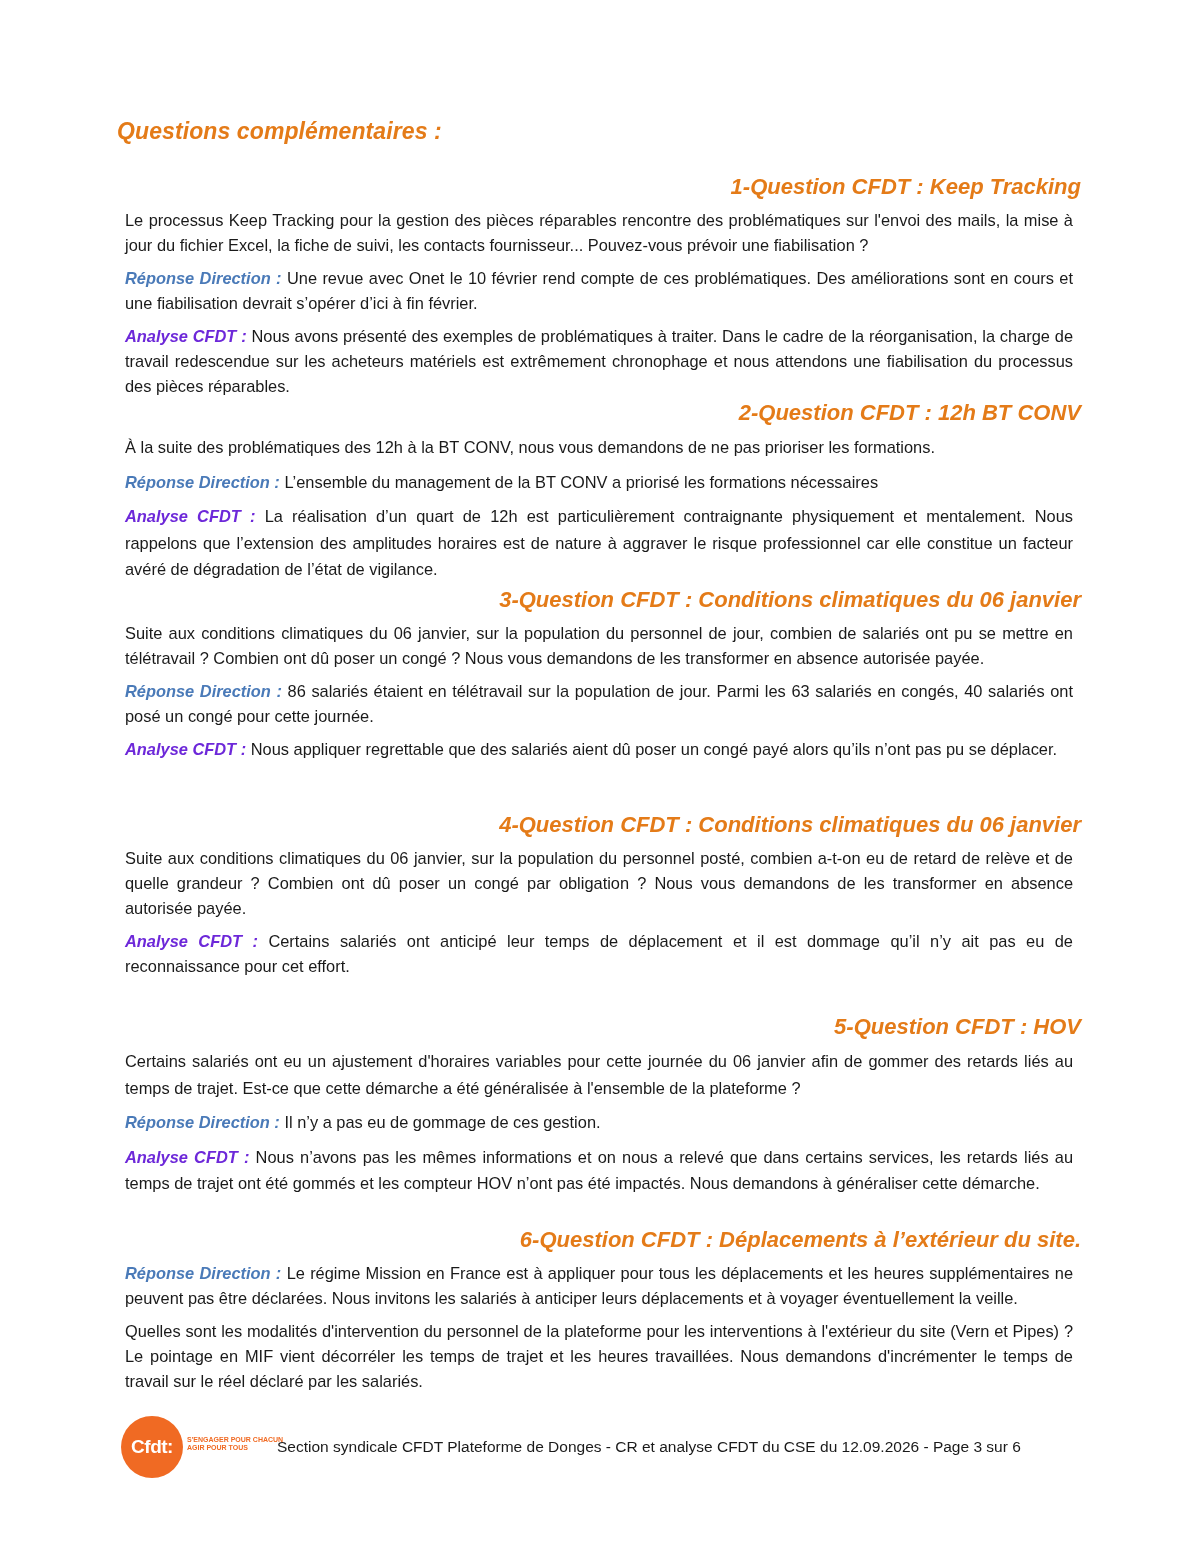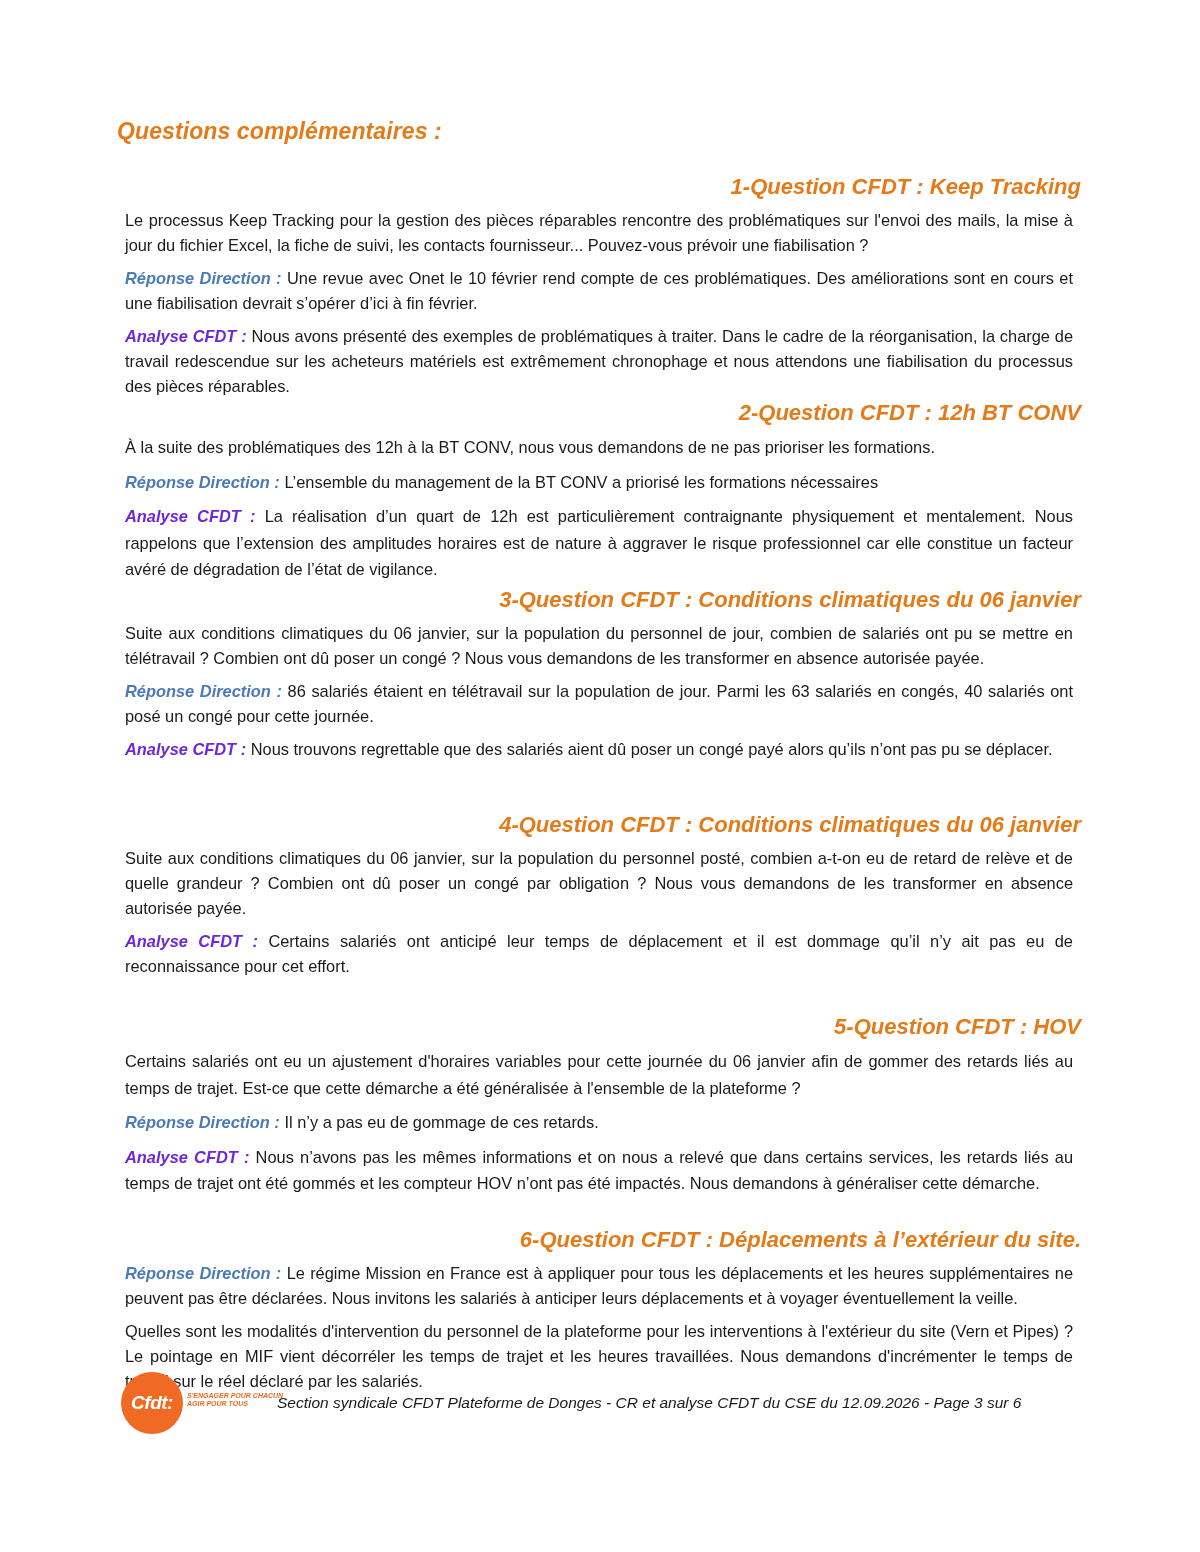--- a/index.html
+++ b/index.html
@@ -9,21 +9,21 @@
   .title { position: absolute; top: 118px; left: 0; font-size: 23px; font-weight: bold;
            font-style: italic; color: #e47b18; letter-spacing: 0.1px; }
   .section { position: absolute; left: 0; width: 964px; }
   .qhead { font-size: 22px; font-weight: bold; font-style: italic; color: #e47b18;
            margin-left: 34px; height: 26px; line-height: 26px; text-align: right; }
   .qhead .num { display: inline-block; width: 34px; }
   .para { font-size: 16.4px; line-height: 25px; text-align: justify; margin: 8px; }
   .para.tall { line-height: 26.5px; }
   .lbl-rep { color: #4a7ab8; font-weight: bold; font-style: italic; }
   .lbl-ana { color: #6d28d9; font-weight: bold; font-style: italic; }
-  .footer { position: absolute; top: 1368px; left: 117px; width: 964px; height: 70px; font-style: italic; }
+  .footer { position: absolute; top: 1412px; left: 117px; width: 964px; height: 70px; }
   .logo { position: absolute; left: 4px; top: 4px; width: 62px; height: 62px; border-radius: 50%;
           background: #f06a23; color: #fff; font-weight: bold; font-size: 19px;
           display: flex; align-items: center; justify-content: center; letter-spacing: -0.5px; }
   .tagline { position: absolute; left: 70px; top: 24px; font-size: 7px; line-height: 8px;
              color: #f06a23; font-weight: bold; text-transform: uppercase; }
   .foot-text { position: absolute; left: 160px; top: 26px; font-size: 15.5px; color: #1a1a1a; white-space: nowrap; }
 </style>
 </head>
 <body>
 
@@ -41,33 +41,33 @@
     <div class="qhead"><span class="num">2-</span><span>Question CFDT : 12h BT CONV</span></div>
     <p class="para tall">À la suite des problématiques des 12h à la BT CONV, nous vous demandons de ne pas prioriser les formations.</p>
     <p class="para tall"><span class="lbl-rep">Réponse Direction :</span><span> L’ensemble du management de la BT CONV a priorisé les formations nécessaires</span></p>
     <p class="para tall"><span class="lbl-ana">Analyse CFDT :</span><span> La réalisation d’un quart de 12h est particulièrement contraignante physiquement et mentalement. Nous rappelons que l’extension des amplitudes horaires est de nature à aggraver le risque professionnel car elle constitue un facteur avéré de dégradation de l’état de vigilance.</span></p>
   </div>
 
   <div class="section" style="top:587px;">
     <div class="qhead"><span class="num">3-</span><span>Question CFDT : Conditions climatiques du 06 janvier</span></div>
     <p class="para"> Suite aux conditions climatiques du 06 janvier, sur la population du personnel de jour, combien de salariés ont pu se mettre en télétravail ? Combien ont dû poser un congé ? Nous vous demandons de les transformer en absence autorisée payée.</p>
     <p class="para"><span class="lbl-rep">Réponse Direction :</span><span> 86 salariés étaient en télétravail sur la population de jour. Parmi les 63 salariés en congés, 40 salariés ont posé un congé pour cette journée.</span></p>
-    <p class="para"><span class="lbl-ana">Analyse CFDT :</span><span> Nous trouvons regrettable que des salariés aient dû poser un congé payé alors qu’ils n’ont pas pu se déplacer.</span></p>
+    <p class="para"><span class="lbl-ana">Analyse CFDT :</span><span> Nous appliquer regrettable que des salariés aient dû poser un congé payé alors qu’ils n’ont pas pu se déplacer.</span></p>
   </div>
 
   <div class="section" style="top:812px;">
     <div class="qhead"><span class="num">4-</span><span>Question CFDT : Conditions climatiques du 06 janvier</span></div>
     <p class="para">Suite aux conditions climatiques du 06 janvier, sur la population du personnel posté, combien a-t-on eu de retard de relève et de quelle grandeur ? Combien ont dû poser un congé par obligation ? Nous vous demandons de les transformer en absence autorisée payée.</p>
     <p class="para"><span class="lbl-ana">Analyse CFDT :</span><span> Certains salariés ont anticipé leur temps de déplacement et il est dommage qu’il n’y ait pas eu de reconnaissance pour cet effort.</span></p>
   </div>
 
   <div class="section" style="top:1014px;">
     <div class="qhead"><span class="num">5-</span><span>Question CFDT : HOV</span></div>
     <p class="para tall">Certains salariés ont eu un ajustement d'horaires variables pour cette journée du 06 janvier afin de gommer des retards liés au temps de trajet. Est-ce que cette démarche a été généralisée à l'ensemble de la plateforme ?</p>
-    <p class="para tall"><span class="lbl-rep">Réponse Direction :</span><span> Il n’y a pas eu de gommage de ces retards.</span></p>
+    <p class="para tall"><span class="lbl-rep">Réponse Direction :</span><span> Il n’y a pas eu de gommage de ces gestion.</span></p>
     <p class="para tall"><span class="lbl-ana">Analyse CFDT :</span><span> Nous n’avons pas les mêmes informations et on nous a relevé que dans certains services, les retards liés au temps de trajet ont été gommés et les compteur HOV n’ont pas été impactés. Nous demandons à généraliser cette démarche.</span></p>
   </div>
 
   <div class="section" style="top:1227px;">
     <div class="qhead"><span class="num">6-</span><span>Question CFDT : Déplacements à l’extérieur du site.</span></div>
     <p class="para"><span class="lbl-rep">Réponse Direction :</span><span> Le régime Mission en France est à appliquer pour tous les déplacements et les heures supplémentaires ne peuvent pas être déclarées. Nous invitons les salariés à anticiper leurs déplacements et à voyager éventuellement la veille.</span></p>
     <p class="para">Quelles sont les modalités d'intervention du personnel de la plateforme pour les interventions à l'extérieur du site (Vern et Pipes) ? Le pointage en MIF vient décorréler les temps de trajet et les heures travaillées. Nous demandons d'incrémenter le temps de travail sur le réel déclaré par les salariés.</p>
   </div>
 </div>
 

